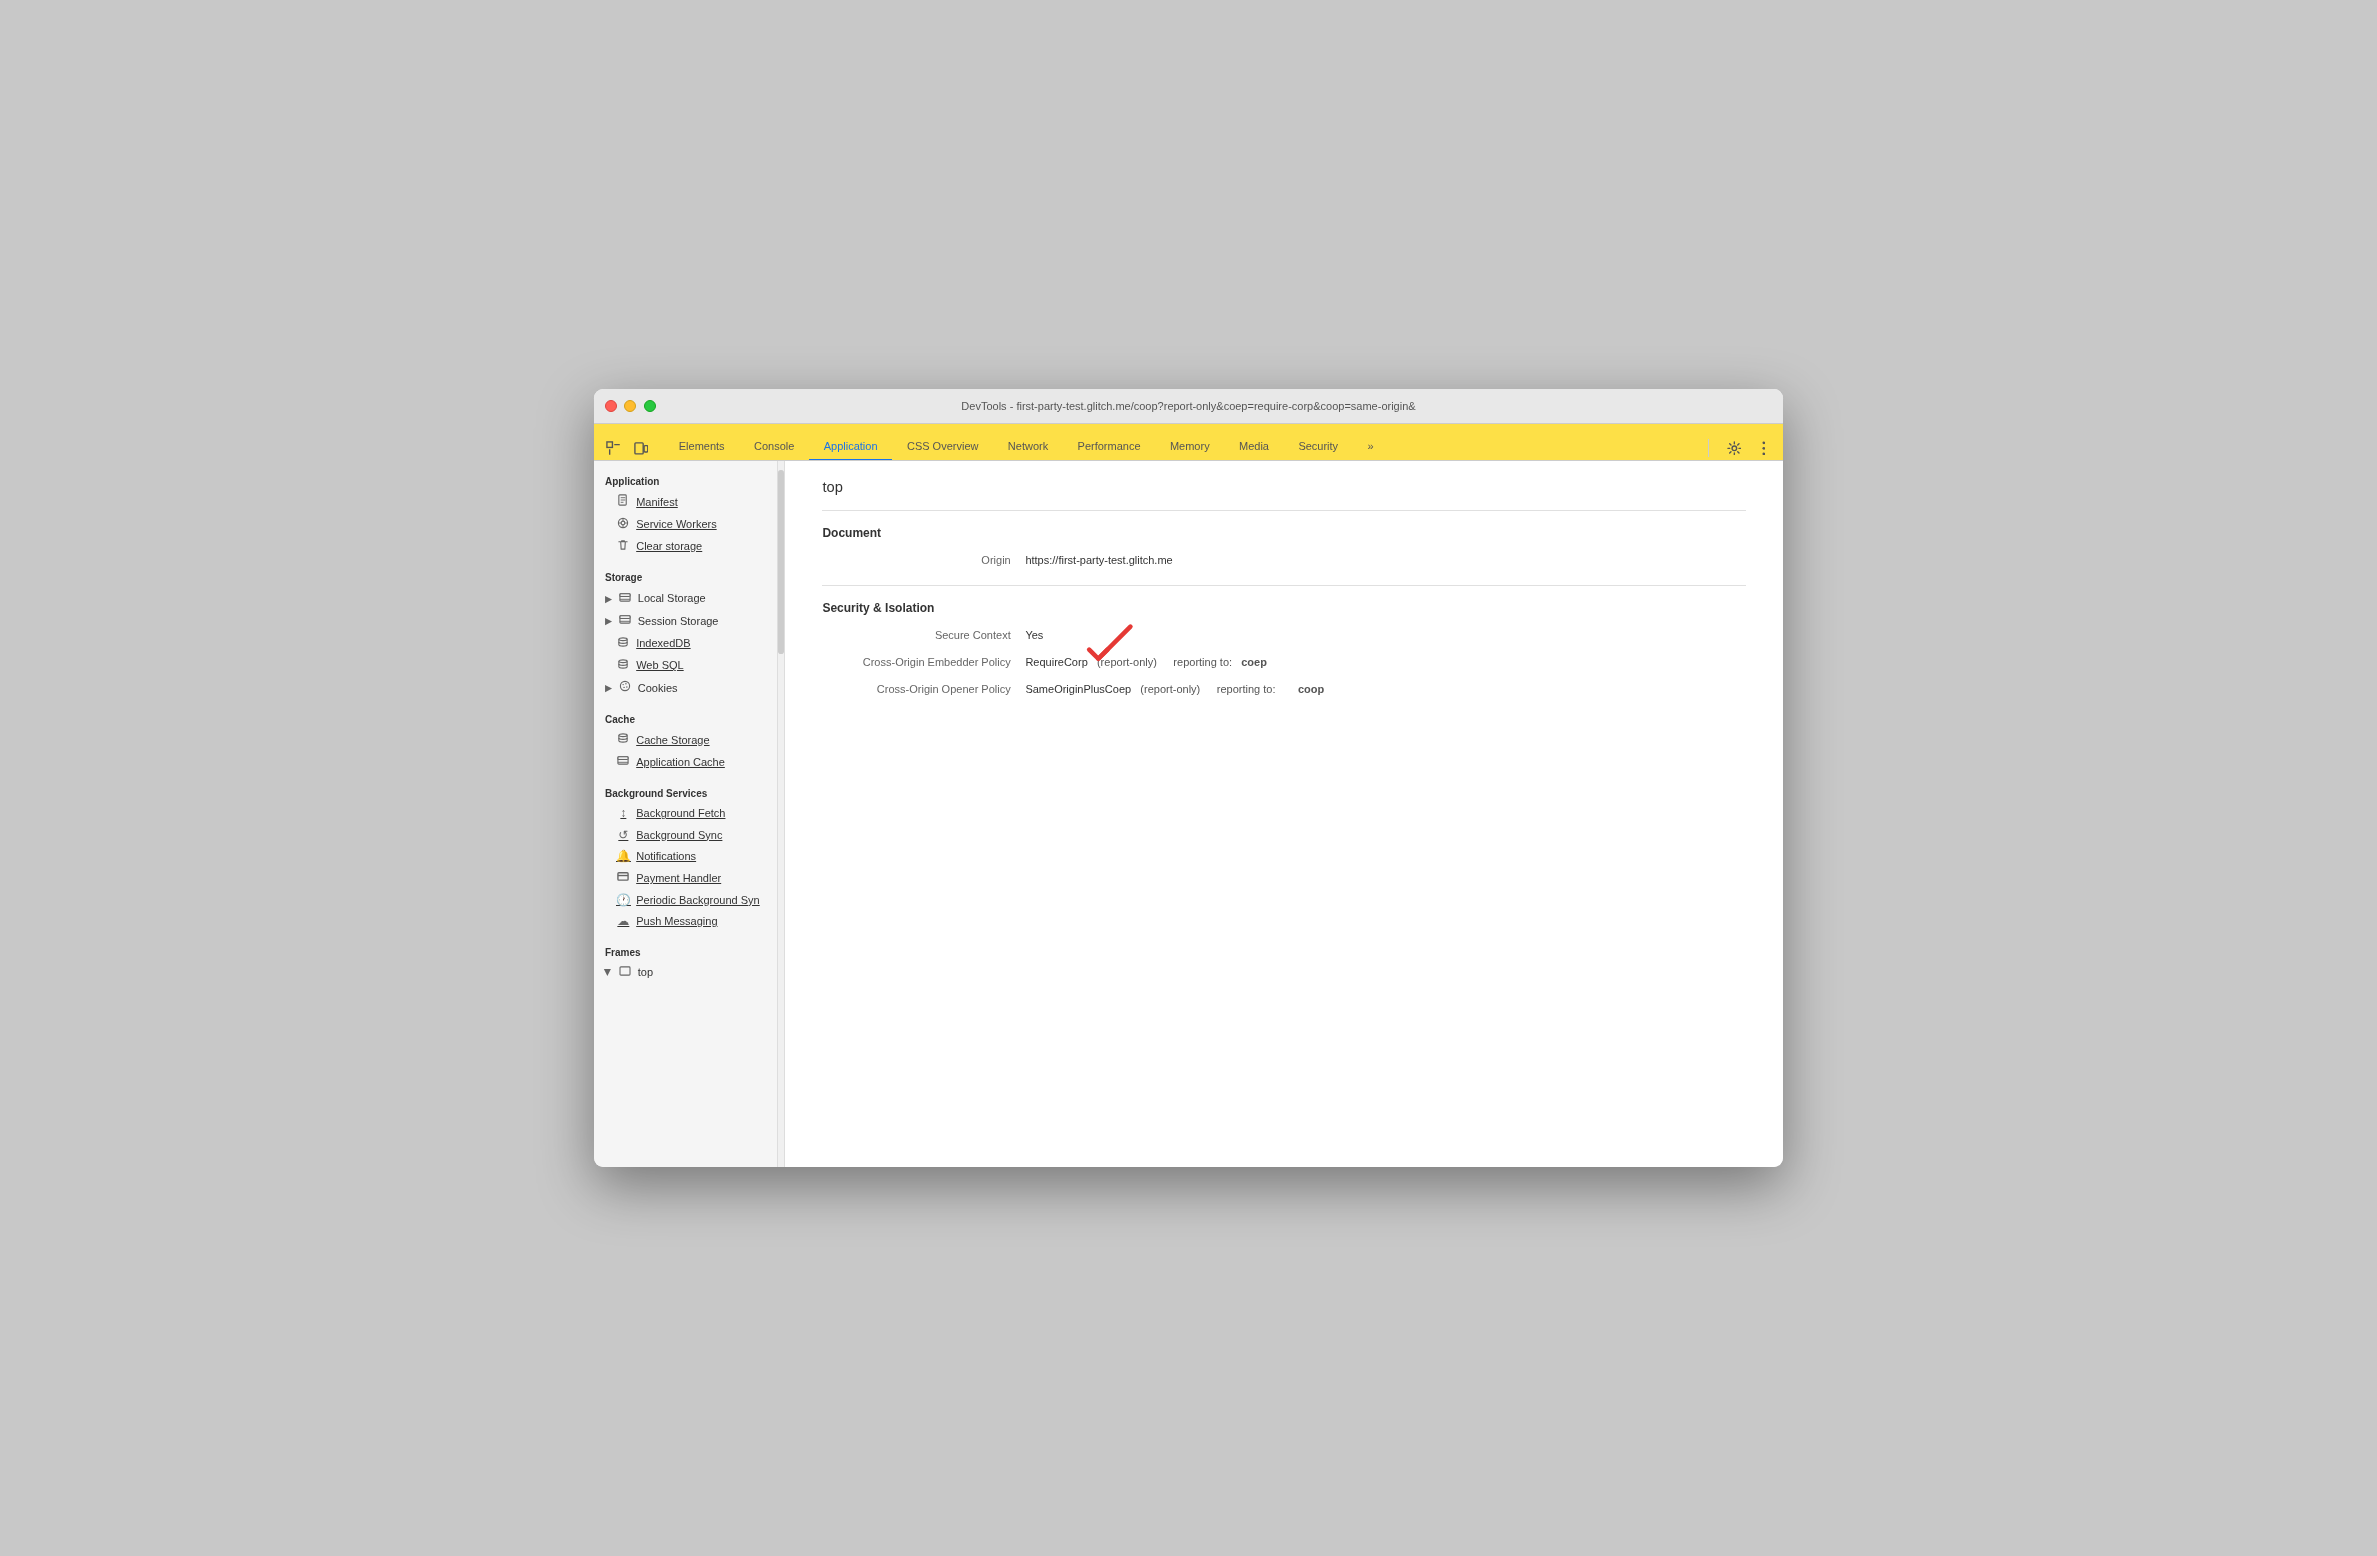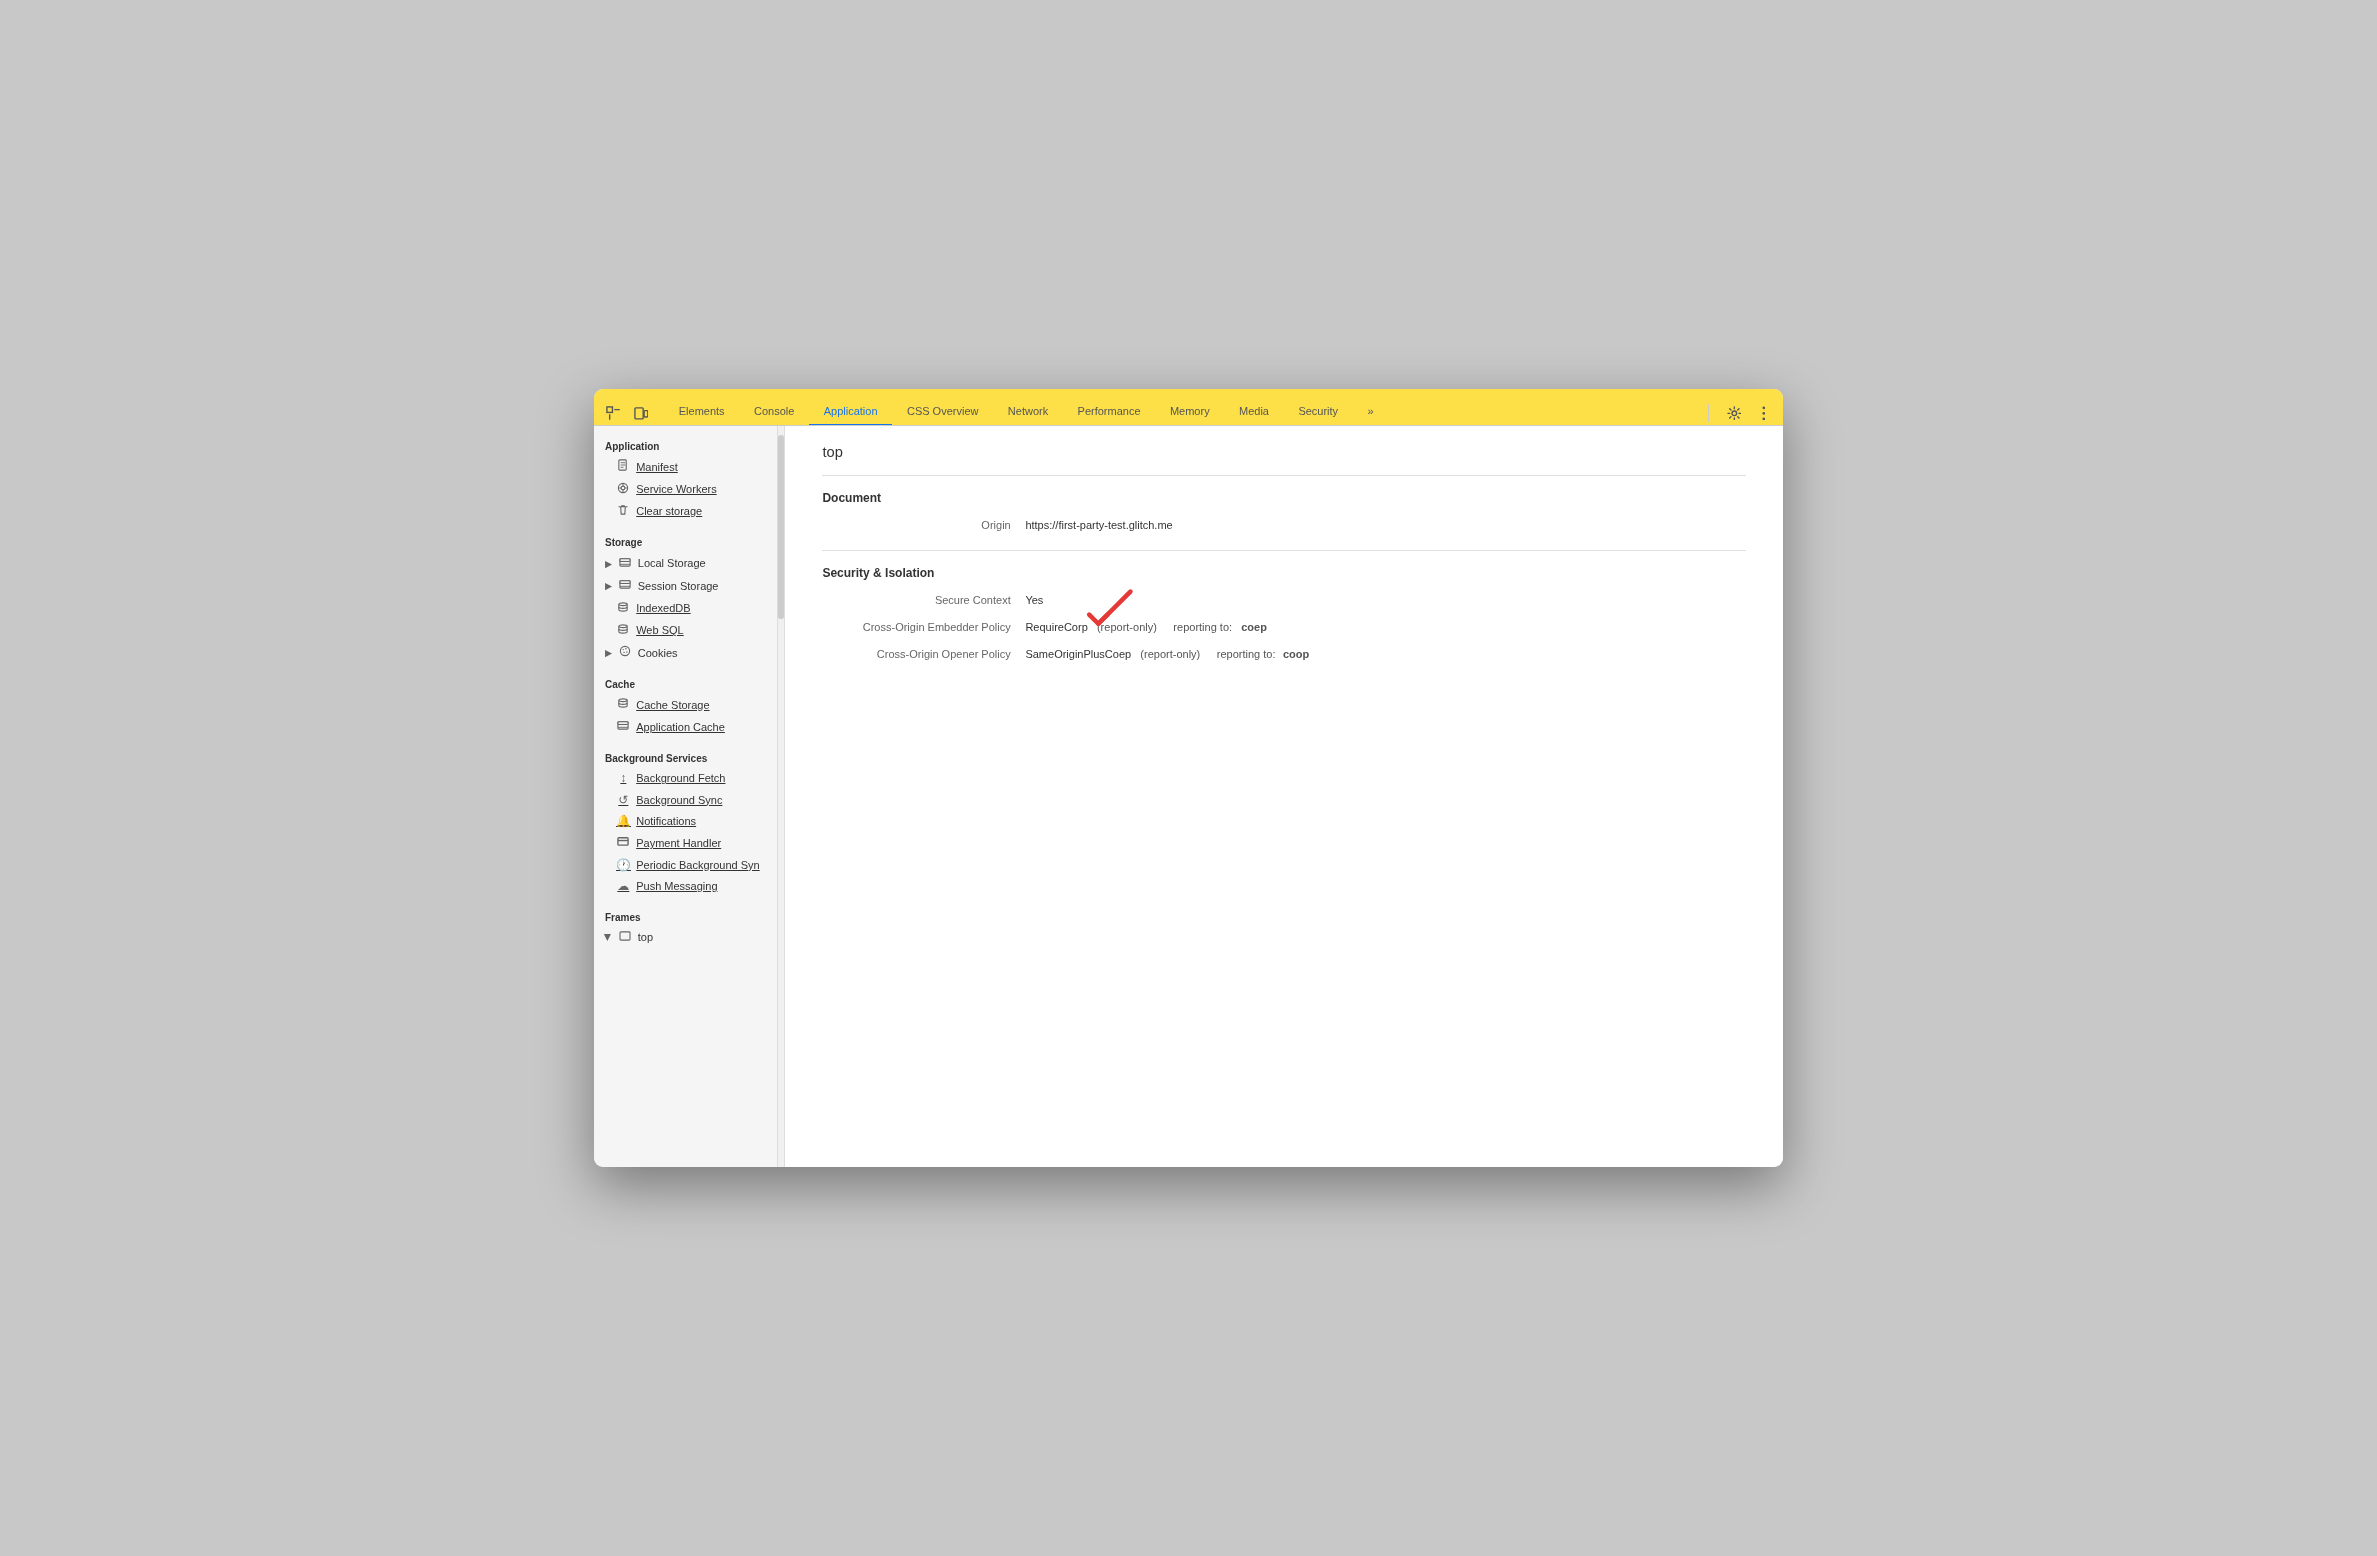--- a/index.html
+++ b/index.html
@@ -226,20 +226,28 @@
     }
     .reporting-to strong {
       font-weight: 600;
     }
   </style>
 </head>
 <body>
 
 <div class="window">
 
+  <div class="titlebar">
+    <div class="traffic-lights">
+      <div class="traffic-light red"></div>
+      <div class="traffic-light yellow"></div>
+      <div class="traffic-light green"></div>
+    </div>
+    <span class="titlebar-title">DevTools - first-party-test.glitch.me/coop?report-only&amp;coep=require-corp&amp;coop=same-origin&amp;</span>
+  </div>
 
   <div class="tabs-bar">
     <div class="tabs-left">
       <button class="icon-btn" title="Select element">
         <svg width="14.7" height="14.7" viewBox="0 0 16 16" fill="none">
           <rect x="1" y="1" width="6" height="6" stroke="#555" stroke-width="1.5" fill="none"></rect>
           <line x1="9" y1="4" x2="15" y2="4" stroke="#555" stroke-width="1.5"></line>
           <line x1="4" y1="9" x2="4" y2="15" stroke="#555" stroke-width="1.5"></line>
         </svg>
       </button>
@@ -490,21 +498,21 @@
           </span>
         </div>
       </div>
 
       <div class="info-row">
         <div class="info-label">Cross-Origin Opener Policy</div>
         <div class="info-value">
           <span>SameOriginPlusCoep</span>
           <span class="report-only-badge" style="margin-left:3.7px;">(report-only)</span>
           <span class="reporting-to" style="margin-left:11px;">reporting to:</span>
-          <span class="reporting-to" style="margin-left:2px;">
+          <span class="reporting-to" style="margin-left:17px;">
             <strong>coop</strong>
           </span>
         </div>
       </div>
 
     </div>
   </div>
 </div>
 
 

